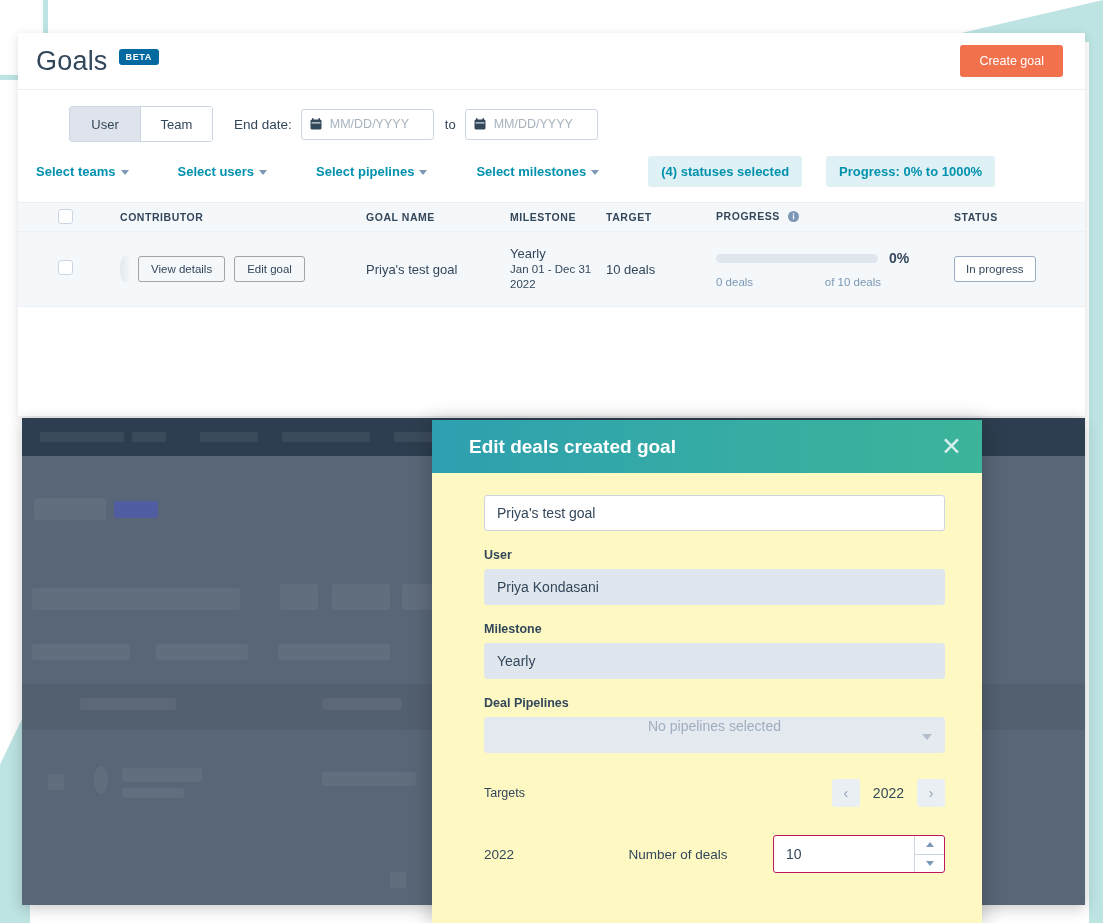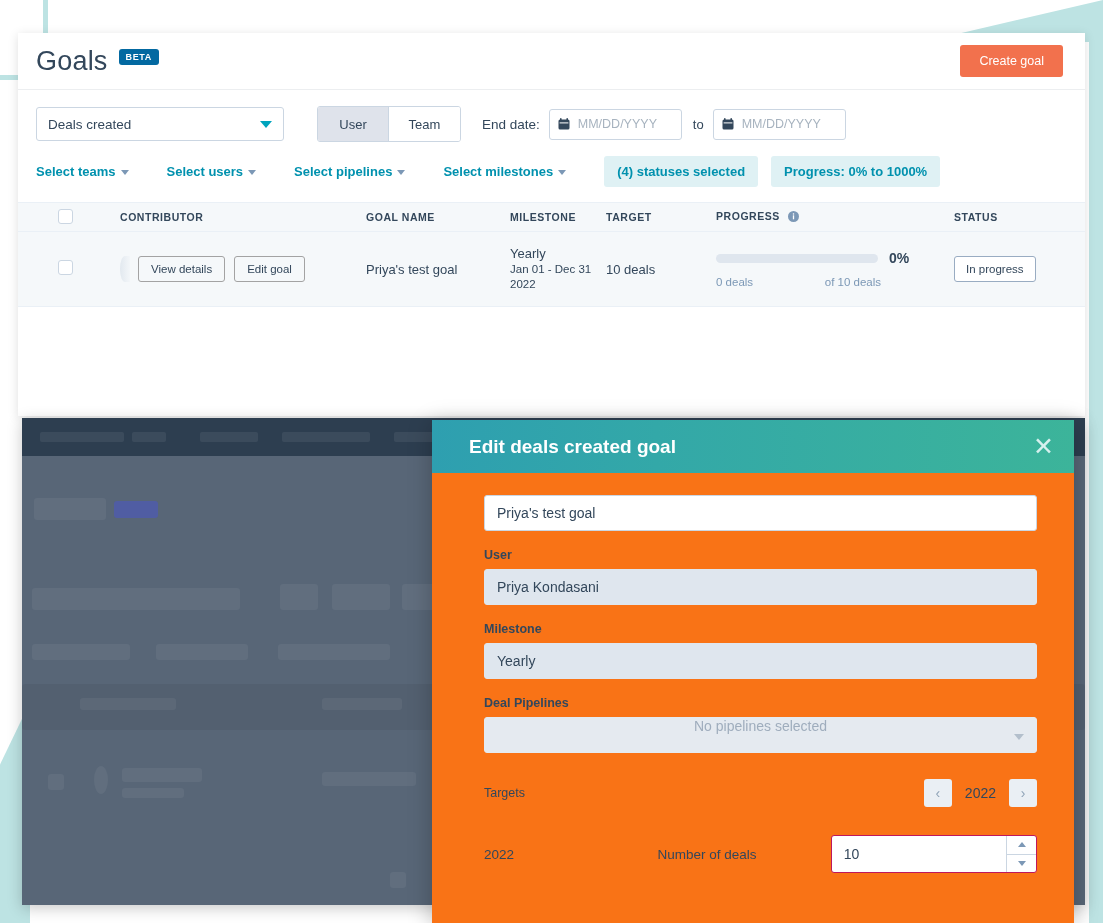--- a/index.html
+++ b/index.html
@@ -160,21 +160,21 @@
     margin-right: 8px;
     position: relative;
     flex: none;
   }
   .date-sep { margin-left: 11px; font-size: 13px; color: #33475b; }
 
   .filter-row-2 {
     display: flex;
     align-items: center;
     padding: 14px 18px 0 18px;
-    gap: 0;
+    gap: 11px;
   }
   .filter-link {
     font-size: 13px;
     color: #0091ae;
     font-weight: 700;
     cursor: pointer;
     margin-right: 38px;
     white-space: nowrap;
   }
   .filter-link .dn {
@@ -325,22 +325,22 @@
     background: #586677;
   }
   .ul-ghost { position: absolute; background: rgba(255,255,255,0.055); border-radius: 3px; }
   .ul-ghost.blue { background: rgba(74,85,201,0.55); }
   .ul-ghost.dark { background: rgba(0,0,0,0.05); }
 
   
   .modal {
     position: absolute;
     left: 432px; top: 420px;
-    width: 642px; height: 503px;
-    background: #f97316;
+    width: 550px; height: 503px;
+    background: #fef9c3;
     z-index: 5;
     box-shadow: 0 4px 22px rgba(0,0,0,0.25);
     overflow: hidden;
   }
   .modal-head {
     height: 53px;
     background: linear-gradient(to right, #2e9fb0 0%, #33a8a8 35%, #3cb49a 100%);
     display: flex;
     align-items: center;
     padding: 0 20px 0 37px;
@@ -482,24 +482,20 @@
   <div class="card">
 
     <div class="card-head">
       <span class="page-title">Goals</span>
       <span class="beta-badge">BETA</span>
       <span class="spacer"></span>
       <button class="create-goal-btn">Create goal</button>
     </div>
 
     <div class="filter-row-1">
-      <div class="select-box">
-        <span>Deals created</span>
-        <span class="caret"></span>
-      </div>
 
       <div class="toggle-group">
         <button class="toggle-btn active">User</button>
         <button class="toggle-btn">Team</button>
       </div>
 
       <span class="date-label">End date:</span>
 
       <div class="date-field">
         <span class="cal-icon">

